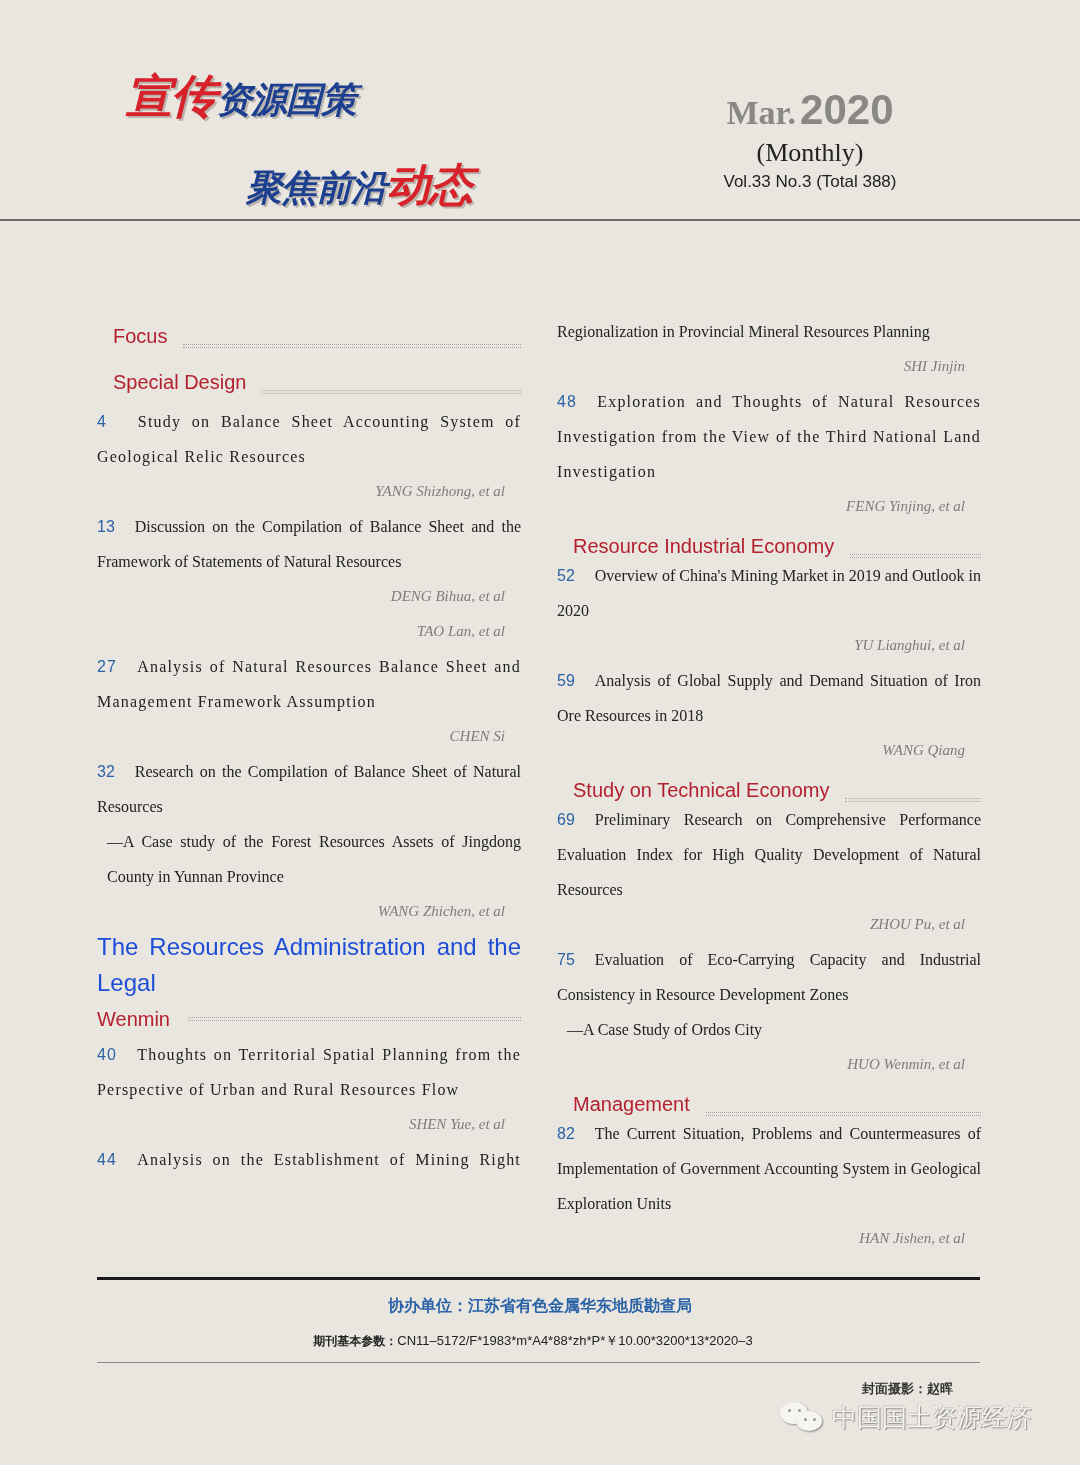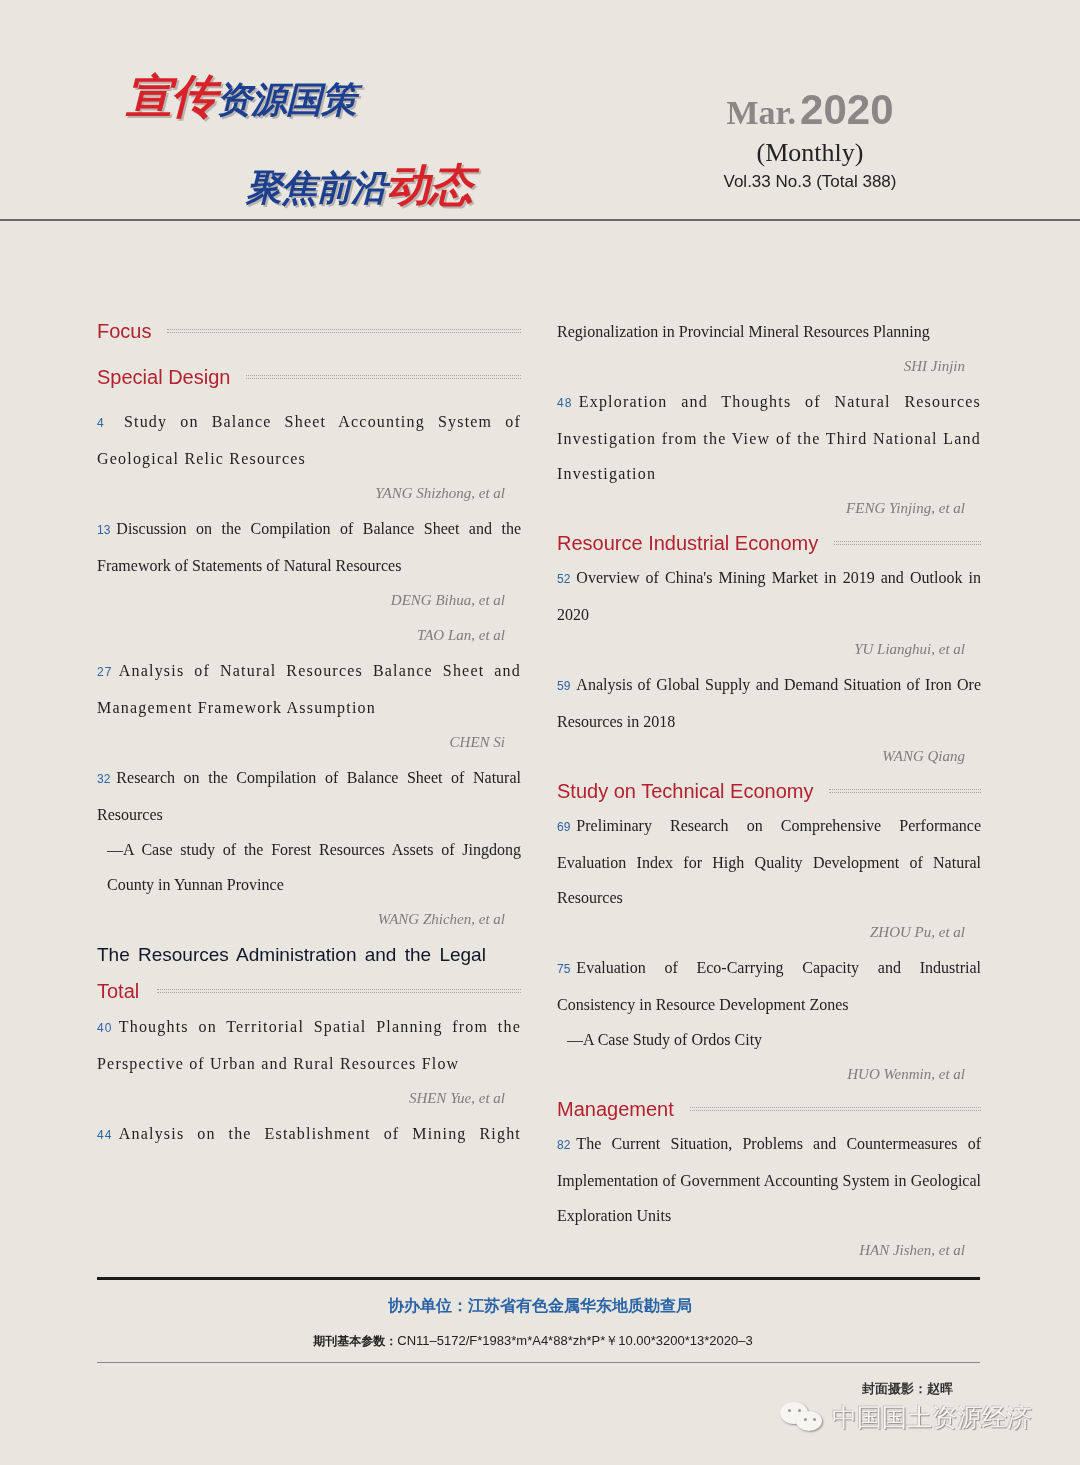--- a/index.html
+++ b/index.html
@@ -19,32 +19,32 @@
   .issue .year { font-family: "Liberation Sans", sans-serif; font-weight: bold; color: #8a8886; font-size: 42px; margin-left: 4px; }
   .issue .monthly { font-family: "Liberation Serif", serif; font-size: 26px; color: #222; margin-top: 4px; }
   .issue .vol { font-family: "Liberation Sans", sans-serif; font-size: 17px; color: #222; margin-top: 4px; }
 
   .header-rule { position: absolute; left: 0; top: 219px; width: 1080px; height: 2px; background: #6e6a66; }
 
   .col { position: absolute; top: 314px; width: 424px; }
   .col-left { left: 97px; }
   .col-right { left: 557px; }
 
-  .section { display: flex; align-items: center; font-family: "Liberation Sans", sans-serif; color: #b5202f; font-size: 20px; height: 34px; }
+  .section { display: flex; align-items: flex-end; font-family: "Liberation Sans", sans-serif; color: #b5202f; font-size: 20px; height: 34px; margin-left: 16px; }
   .section .dots { flex: 1; margin-left: 16px; height: 4px; border-top: 1px dotted #a9a6a2; border-bottom: 1px dotted #a9a6a2; }
-  .section-wrap { font-family: "Liberation Sans", sans-serif; color: #0f172a; font-size: 19px; line-height: 36px; text-align: justify; word-spacing: 3px; }
+  .section-wrap { font-family: "Liberation Sans", sans-serif; color: #1d4ed8; font-size: 24px; line-height: 36px; text-align: justify; word-spacing: 3px; }
   .section-wrap-last { display: flex; align-items: center; font-family: "Liberation Sans", sans-serif; color: #b5202f; font-size: 20px; height: 36px; }
   .section-wrap-last .dots { flex: 1; margin-left: 18px; height: 4px; border-top: 1px dotted #a9a6a2; border-bottom: 1px dotted #a9a6a2; }
 
   .gap-sm { height: 12px; }
   .gap-md { height: 10px; }
 
   .article { font-size: 16px; line-height: 35px; color: #222; }
   .article .title { text-align: justify; text-align-last: left; }
-  .article .num { font-family: "Liberation Sans", sans-serif; color: #2c63a5; font-size: 12px; margin-right: 6px; }
+  .article .num { font-family: "Liberation Sans", sans-serif; color: #2c63a5; font-size: 16px; margin-right: 20px; }
   .article .sub { padding-left: 10px; }
   .article .author { text-align: right; font-style: italic; color: #7f7c79; font-size: 15px; padding-right: 16px; line-height: 35px; }
   .article.spaced .title { letter-spacing: 1.2px; }
 
   .footer-rule-thick { position: absolute; left: 97px; top: 1277px; width: 883px; height: 3px; background: #1b1b1b; }
   .footer-org { position: absolute; left: 0; top: 1296px; width: 1080px; text-align: center; font-family: "DejaVu Sans", sans-serif; font-weight: bold; color: #2b63a7; font-size: 16px; }
   .footer-params { position: absolute; left: 0; top: 1332px; width: 1066px; text-align: center; font-family: "Liberation Sans", sans-serif; color: #222; font-size: 13px; }
   .footer-params .lbl { font-family: "DejaVu Sans", sans-serif; font-weight: bold; font-size: 12px; }
   .footer-rule-thin { position: absolute; left: 97px; top: 1362px; width: 883px; height: 1px; background: #8c8985; }
 
@@ -106,21 +106,21 @@
   <div class="article">
     <div class="title"><span class="num">32</span><span>Research on the Compilation of Balance Sheet of Natural Resources</span></div>
     <div class="title sub">—A Case study of the Forest Resources Assets of Jingdong County in Yunnan Province</div>
     <div class="author">WANG Zhichen, et al</div>
   </div>
 
   <div class="section-wrap">
     <div>The Resources Administration and the Legal</div>
   </div>
   <div class="section-wrap-last">
-    <span>Total</span>
+    <span>Wenmin</span>
       <span class="dots"></span>
   </div>
 
   <div class="article spaced">
     <div class="title"><span class="num">40</span><span>Thoughts on Territorial Spatial Planning from the Perspective of Urban and Rural Resources Flow</span></div>
     <div class="author">SHEN Yue, et al</div>
   </div>
   <div class="article spaced">
     <div class="title" style="text-align-last: justify;"><span class="num">44</span><span>Analysis on the Establishment of Mining Right</span></div>
   </div>

